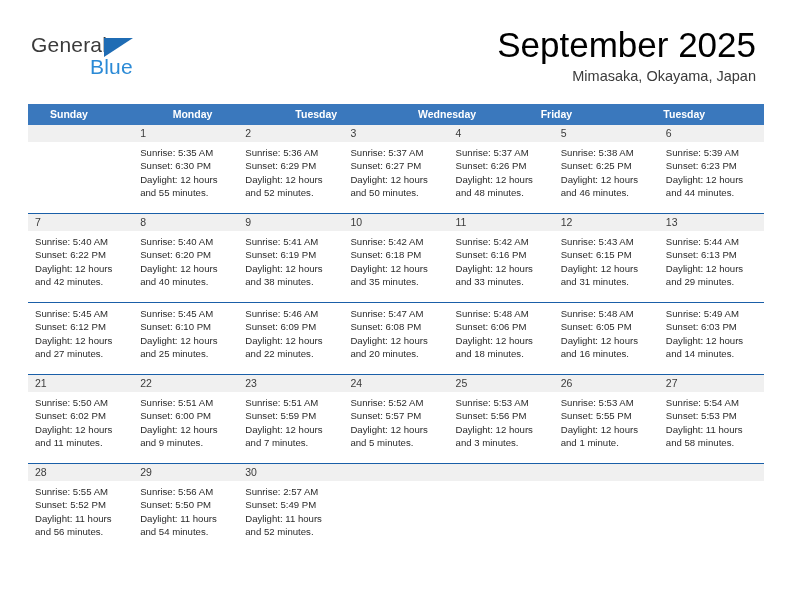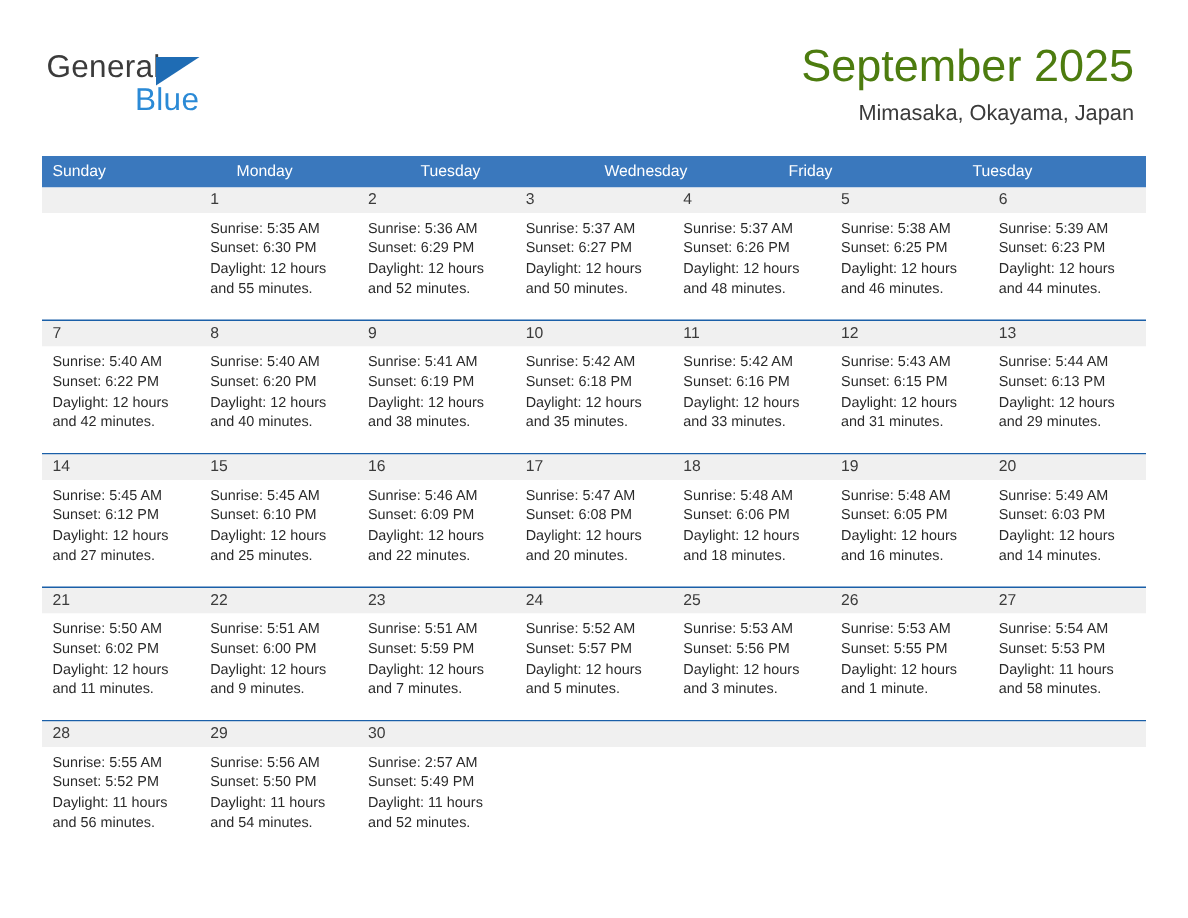--- a/index.html
+++ b/index.html
@@ -66,22 +66,22 @@
     font-family: "Liberation Sans", sans-serif;
   }
 
   .title-block {
     position: absolute;
     right: 36px;
     top: 28px;
     text-align: right;
   }
   .month-title {
-    font-size: 30px;
-    color: #4d7c0f;
+    font-size: 35px;
+    color: #000000;
     font-weight: normal;
     line-height: 34px;
     white-space: nowrap;
     margin-left: 48px;
   }
   .location {
     font-size: 14.5px;
     color: #3b3b3b;
     line-height: 22px;
     margin-top: 3px;
@@ -99,23 +99,24 @@
   .weekday-row {
     display: flex;
     background: #3a78bd;
     height: 21px;
   }
   .weekday-cell {
     flex: 1 1 0;
     color: #ffffff;
     font-size: 10.5px;
     line-height: 21px;
-    padding-left: 7px;
+    padding-left: 22px;
     box-sizing: border-box;
     white-space: nowrap;
+    font-weight: bold;
   }
 
   .week-row {
     border-top: 1.4px solid #1a5fa8;
   }
   .week-row:first-of-type {
     border-top: none;
   }
 
   .daynum-band {
@@ -278,29 +279,20 @@
             </div>
             <div class="detail-cell">
               <div class="detail-line">Sunrise: 5:44 AM</div>
               <div class="detail-line">Sunset: 6:13 PM</div>
               <div class="detail-line">Daylight: 12 hours</div>
               <div class="detail-line">and 29 minutes.</div>
             </div>
           </div>
         </div>
         <div class="week-row">
-          <div class="daynum-band">
-            <div class="daynum-cell">14</div>
-            <div class="daynum-cell">15</div>
-            <div class="daynum-cell">16</div>
-            <div class="daynum-cell">17</div>
-            <div class="daynum-cell">18</div>
-            <div class="daynum-cell">19</div>
-            <div class="daynum-cell">20</div>
-          </div>
           <div class="detail-band">
             <div class="detail-cell">
               <div class="detail-line">Sunrise: 5:45 AM</div>
               <div class="detail-line">Sunset: 6:12 PM</div>
               <div class="detail-line">Daylight: 12 hours</div>
               <div class="detail-line">and 27 minutes.</div>
             </div>
             <div class="detail-cell">
               <div class="detail-line">Sunrise: 5:45 AM</div>
               <div class="detail-line">Sunset: 6:10 PM</div>

